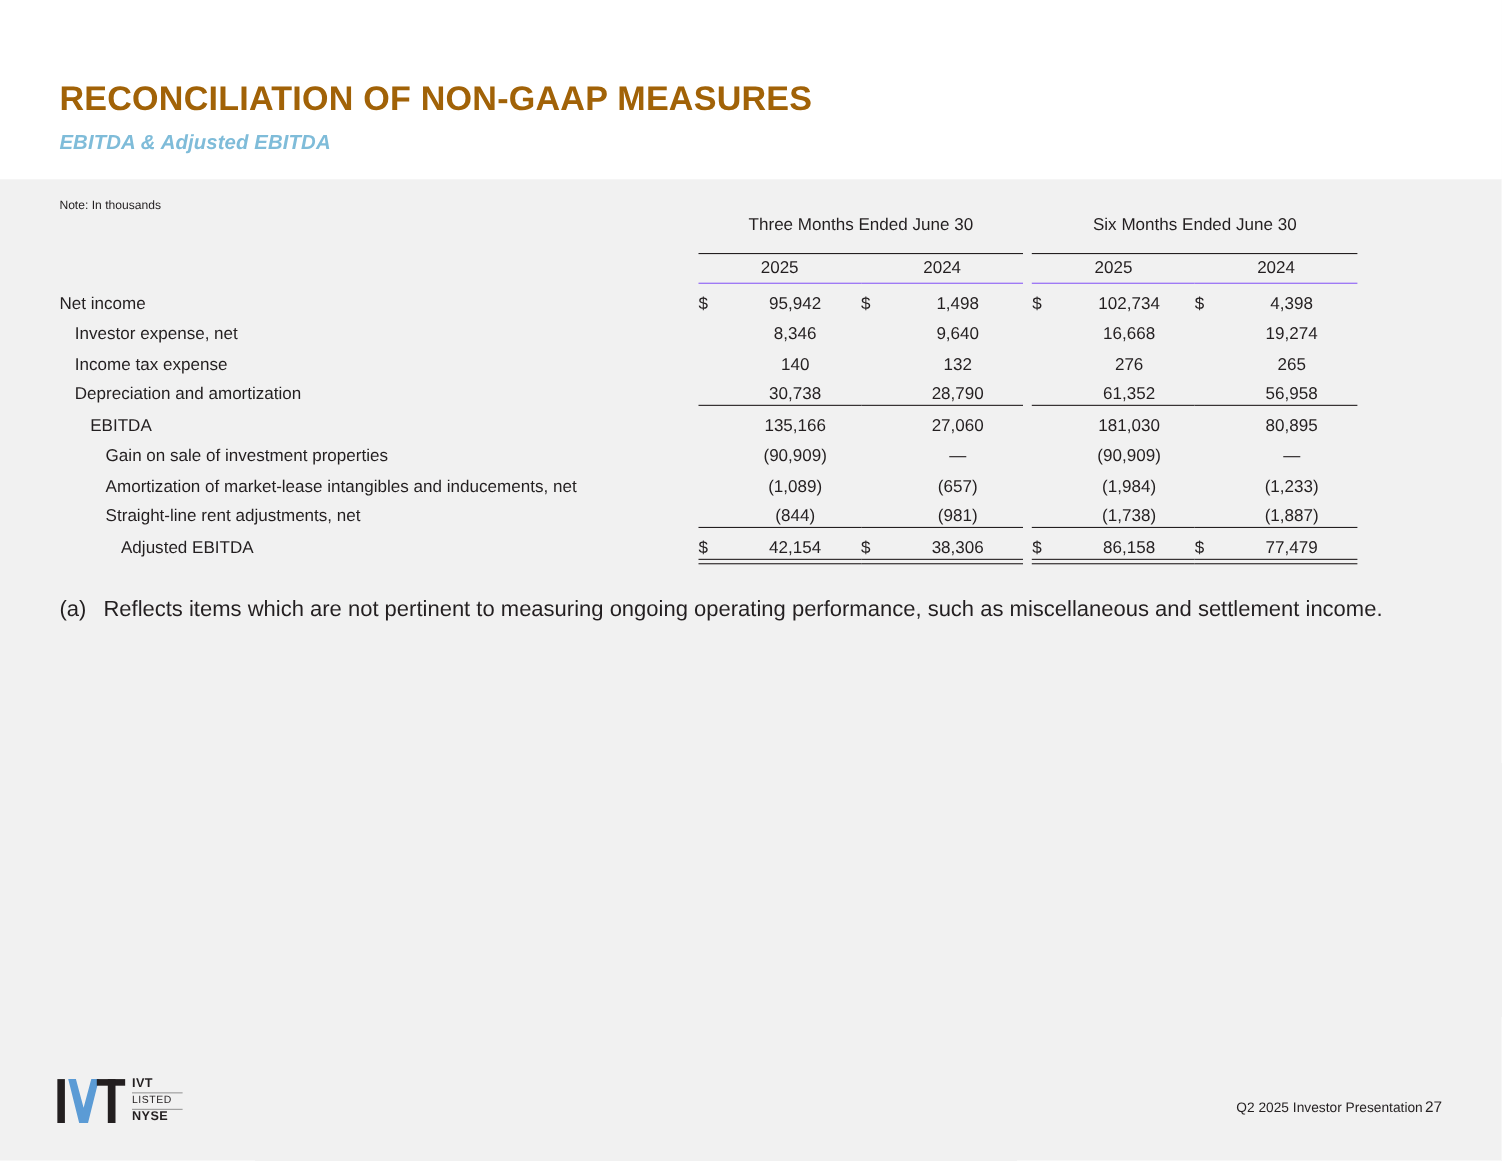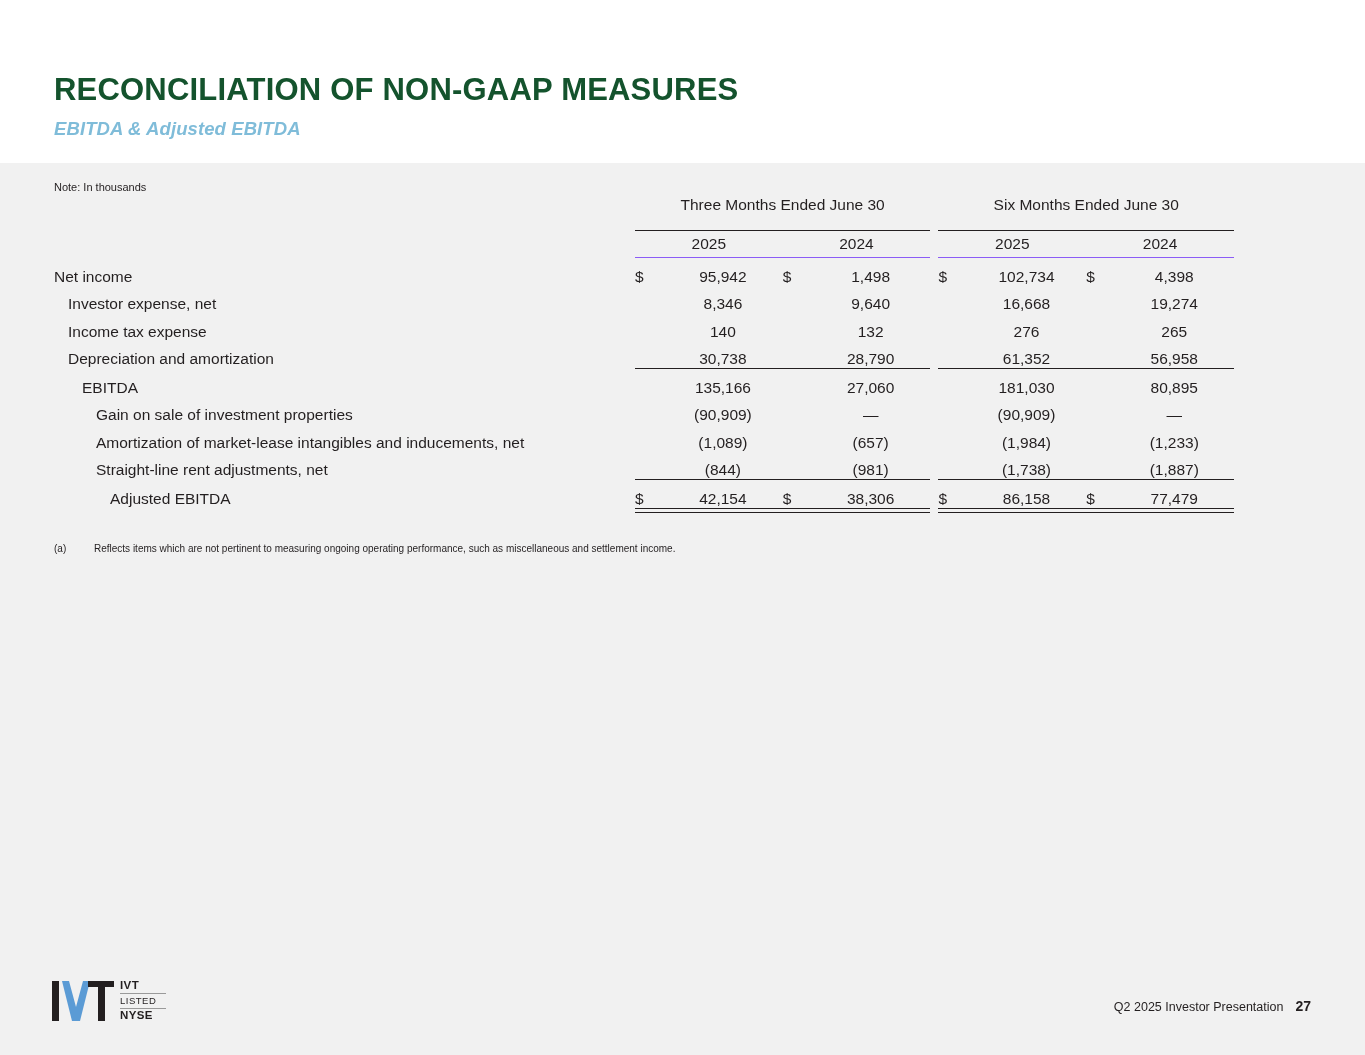--- a/index.html
+++ b/index.html
@@ -27,21 +27,21 @@
     height: 163px;
     background: #ffffff;
   }
   .title {
     position: absolute;
     left: 54px;
     top: 72px;
     font-size: 31px;
     font-weight: bold;
     letter-spacing: 0.2px;
-    color: #14532d;
+    color: #a16207;
     font-family: "Liberation Sans", sans-serif;
     text-align: right;
   }
   .subtitle {
     position: absolute;
     left: 54px;
     top: 118px;
     font-size: 18.5px;
     font-weight: bold;
     font-style: italic;
@@ -142,39 +142,39 @@
     border-bottom: 1px solid #231f20;
     height: 3px;
     font-size: 0;
     line-height: 0;
   }
 
   .footnote {
     position: absolute;
     left: 54px;
     top: 543px;
-    font-size: 10px;
+    font-size: 20px;
     color: #231f20;
   }
   .footnote .fn-mark {
     display: inline-block;
     width: 40px;
   }
 
   
   .footer-right {
     position: absolute;
     right: 54px;
     bottom: 41px;
     font-size: 12.5px;
     color: #231f20;
   }
   .footer-right .pg {
-    font-weight: bold;
-    margin-left: 12px;
+    font-weight: normal;
+    margin-left: 2px;
     font-size: 14px;
   }
   .logo {
     position: absolute;
     left: 52px;
     bottom: 32px;
     width: 160px;
     height: 44px;
   }
   .logo-mark {

